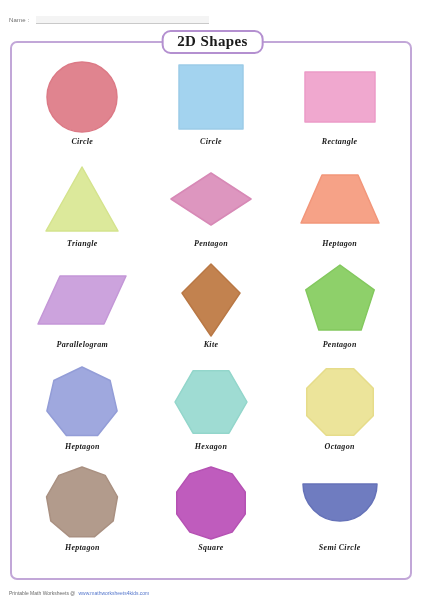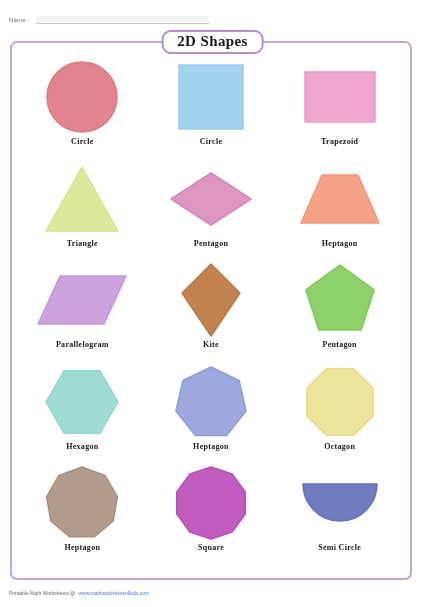--- a/index.html
+++ b/index.html
@@ -107,20 +107,21 @@
   }
   .cell-label {
     font-family: "Liberation Serif", serif;
     font-weight: bold;
     font-size: 8px;
     color: #1a1a1a;
     letter-spacing: 0.3px;
     margin-top: 2px;
     text-align: center;
     white-space: nowrap;
+    font-style: italic;
   }
 
   
   .footer {
     position: absolute;
     left: 9px;
     top: 590px;
     display: flex;
     align-items: center;
     gap: 3px;
@@ -164,21 +165,21 @@
           </svg>
         </div>
         <div class="cell-label">Circle</div>
       </div>
       <div class="cell">
         <div class="shape-box">
           <svg width="72" height="52" viewBox="0 0 72 52">
             <rect x="1" y="1" width="70" height="50" fill="#f0a8cf" stroke="#ec9bc7" stroke-width="1.5" stroke-linejoin="round"></rect>
           </svg>
         </div>
-        <div class="cell-label">Trapezoid</div>
+        <div class="cell-label">Rectangle</div>
       </div>
       <div class="cell">
         <div class="shape-box">
           <svg width="74" height="66" viewBox="0 0 74 66">
             <polygon points="37,1 73,65 1,65" fill="#dce99b" stroke="#d4e38d" stroke-width="1.5" stroke-linejoin="round"></polygon>
           </svg>
         </div>
         <div class="cell-label">Triangle</div>
       </div>
       <div class="cell">
@@ -216,33 +217,33 @@
       <div class="cell">
         <div class="shape-box">
           <svg width="74" height="74" viewBox="0 0 74 74">
             <polygon points="37.00,2.00 71.24,26.88 58.16,67.12 15.84,67.12 2.76,26.88" fill="#8ed06a" stroke="#83c85e" stroke-width="1.5" stroke-linejoin="round"></polygon>
           </svg>
         </div>
         <div class="cell-label">Pentagon</div>
       </div>
       <div class="cell">
         <div class="shape-box">
+          <svg width="74" height="74" viewBox="0 0 74 74">
+            <polygon points="37.00,2.00 65.15,15.55 72.10,46.01 52.62,70.43 21.38,70.43 1.90,46.01 8.85,15.55" fill="#9fa8de" stroke="#939dd7" stroke-width="1.5" stroke-linejoin="round"></polygon>
+          </svg>
+        </div>
+        <div class="cell-label">Heptagon</div>
+      </div>
+      <div class="cell">
+        <div class="shape-box">
           <svg width="76" height="74" viewBox="0 0 76 74">
             <polygon points="74.00,37.00 56.00,68.18 20.00,68.18 2.00,37.00 20.00,5.82 56.00,5.82" fill="#9fdcd3" stroke="#93d6cb" stroke-width="1.5" stroke-linejoin="round"></polygon>
           </svg>
         </div>
         <div class="cell-label">Hexagon</div>
-      </div>
-      <div class="cell">
-        <div class="shape-box">
-          <svg width="74" height="74" viewBox="0 0 74 74">
-            <polygon points="37.00,2.00 65.15,15.55 72.10,46.01 52.62,70.43 21.38,70.43 1.90,46.01 8.85,15.55" fill="#9fa8de" stroke="#939dd7" stroke-width="1.5" stroke-linejoin="round"></polygon>
-          </svg>
-        </div>
-        <div class="cell-label">Heptagon</div>
       </div>
       <div class="cell">
         <div class="shape-box">
           <svg width="74" height="74" viewBox="0 0 74 74">
             <polygon points="50.78,3.74 70.26,23.22 70.26,50.78 50.78,70.26 23.22,70.26 3.74,50.78 3.74,23.22 23.22,3.74" fill="#ece49a" stroke="#e6dc8a" stroke-width="1.5" stroke-linejoin="round"></polygon>
           </svg>
         </div>
         <div class="cell-label">Octagon</div>
       </div>
       <div class="cell">

